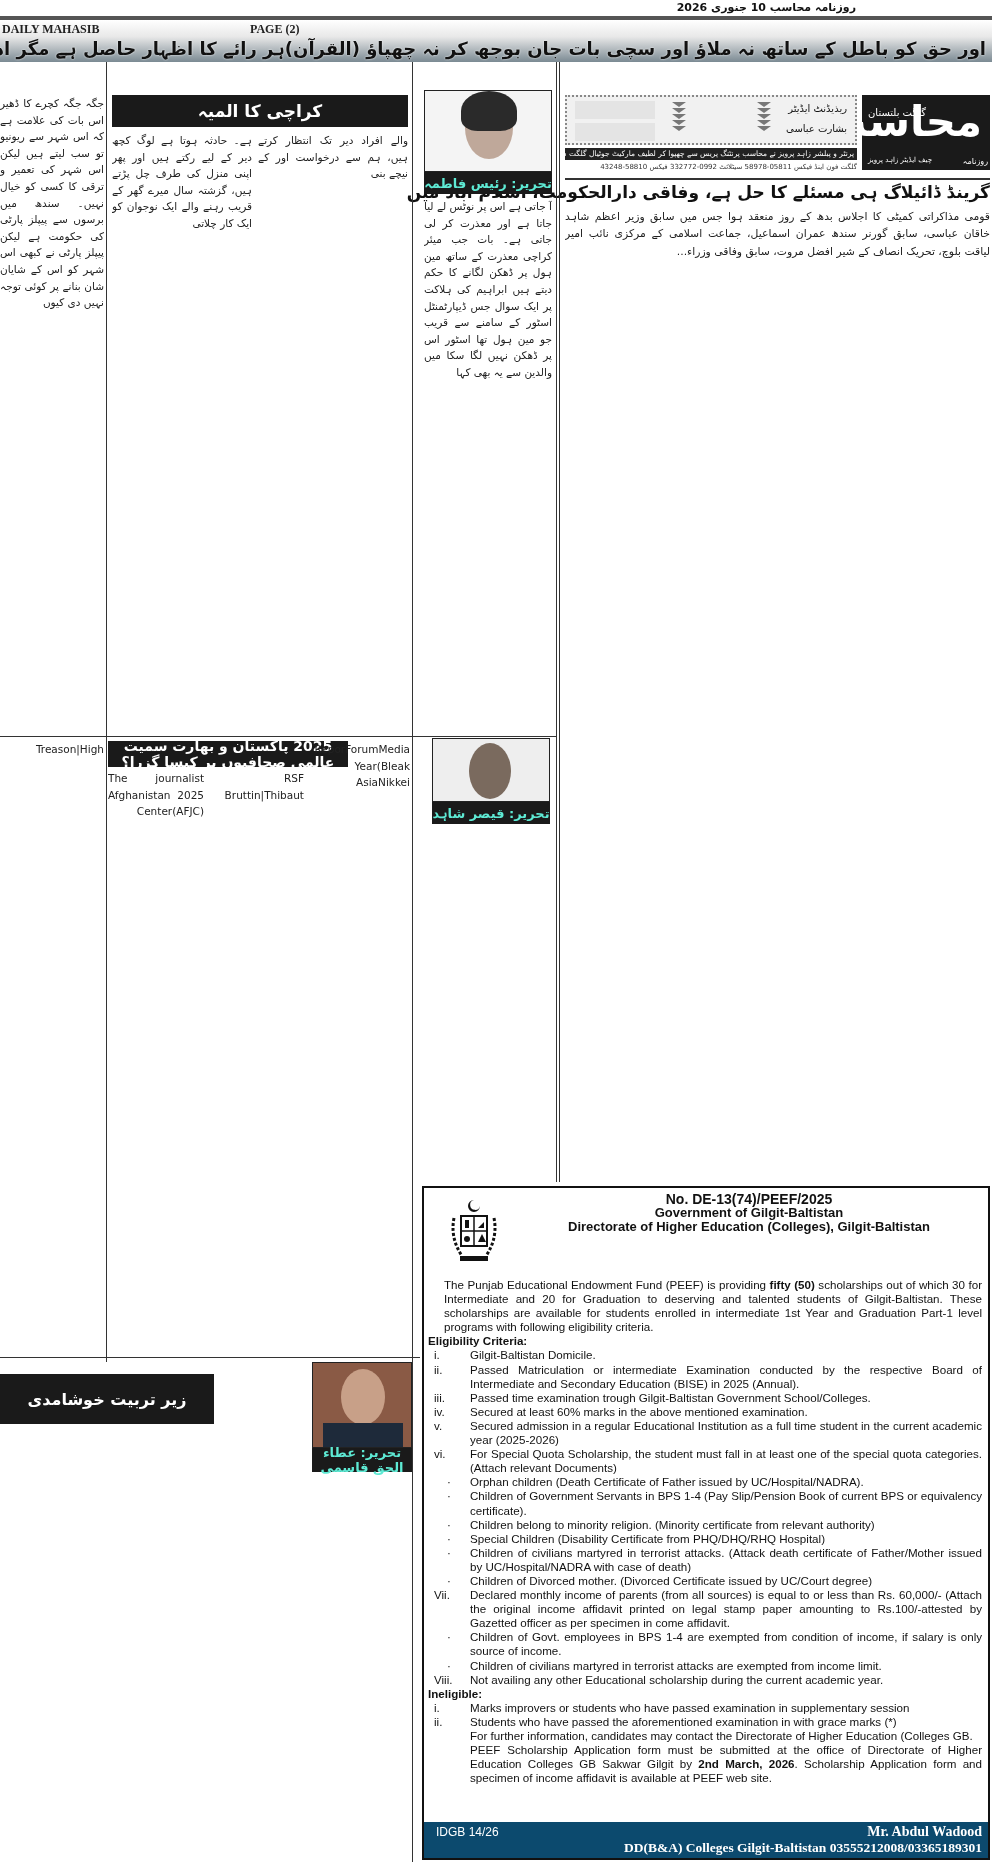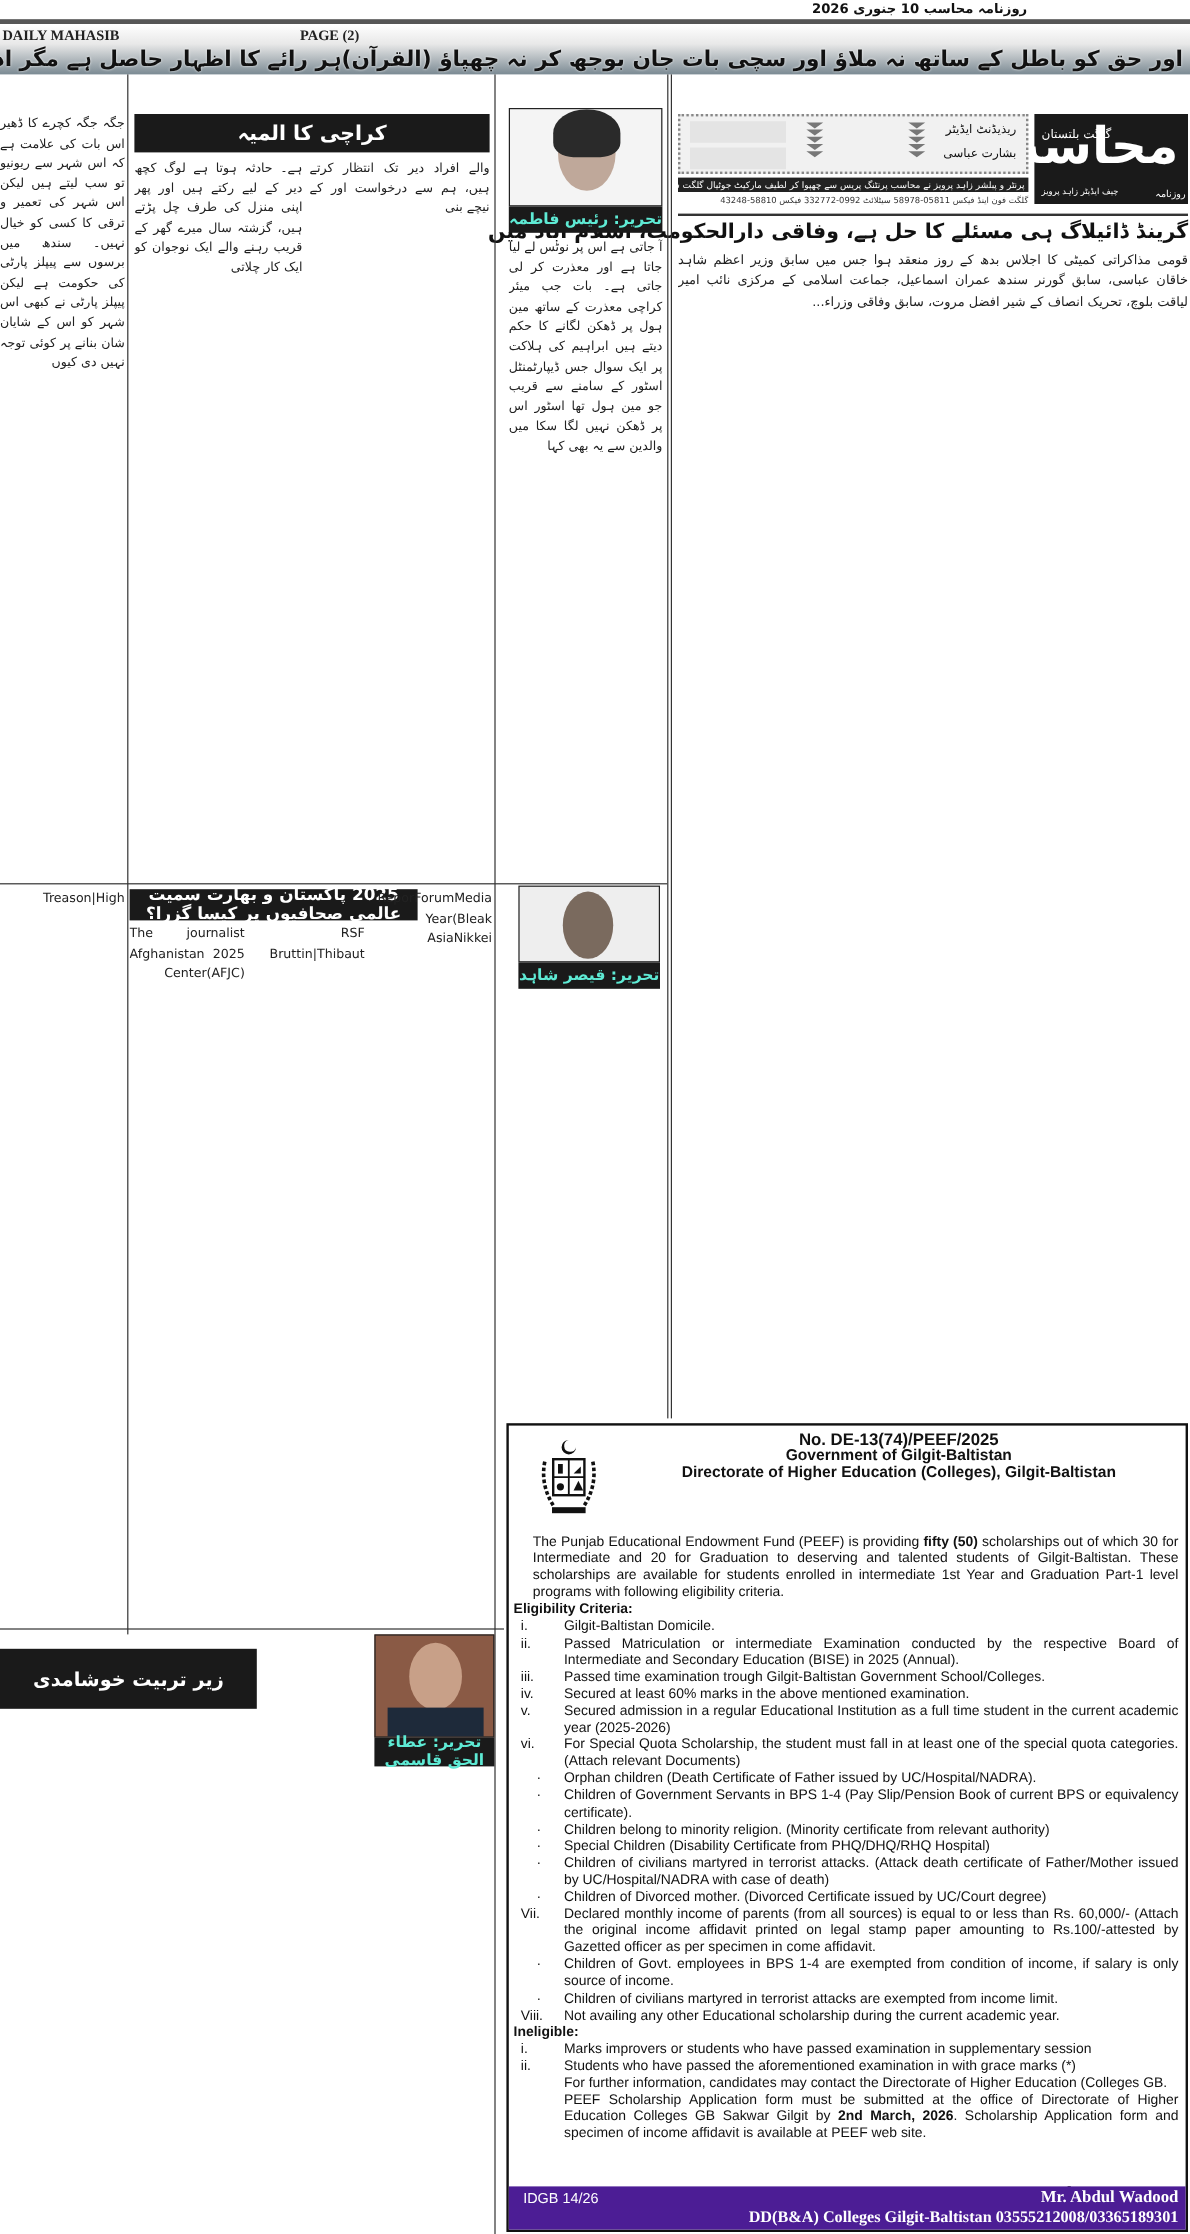--- a/index.html
+++ b/index.html
@@ -52,21 +52,21 @@
   .ad .body { position: absolute; left: 4px; right: 6px; top: 90px; font-size: 11.6px; line-height: 14.1px; }
   .ad .body p { text-align: justify; margin-left: 16px; }
   .ad .body .sect { font-weight: bold; margin-top: 0; }
   .ad .item { display: flex; }
   .ad .item .num { width: 42px; flex: none; padding-left: 6px; }
   .ad .item .txt { flex: 1; text-align: justify; }
   .ad .sub { display: flex; }
   .ad .sub .dot { width: 42px; flex: none; text-align: center; }
   .ad .sub .txt { flex: 1; text-align: justify; }
   .ad .focal { position: absolute; right: 6px; top: 633px; font-family: "Liberation Serif", serif; font-weight: bold; font-size: 14px; }
-  .ad .footer { position: absolute; left: 0; right: 0; bottom: 0; height: 36px; background: #4c1d95; color: #fff; }
+  .ad .footer { position: absolute; left: 0; right: 0; bottom: 0; height: 36px; background: #0c4a6e; color: #fff; }
   .ad .footer .idgb { position: absolute; left: 12px; top: 3px; font-size: 12px; }
   .ad .footer .mr { position: absolute; right: 6px; top: 2px; font-family: "Liberation Serif", serif; font-weight: bold; font-size: 14px; }
   .ad .footer .dd { position: absolute; right: 6px; top: 18px; font-family: "Liberation Serif", serif; font-weight: bold; font-size: 13.5px; }
 </style>
 </head>
 <body>
 
 <div class="topline">
   <span class="dateline">روزنامہ محاسب 10 جنوری 2026</span>
 </div>

